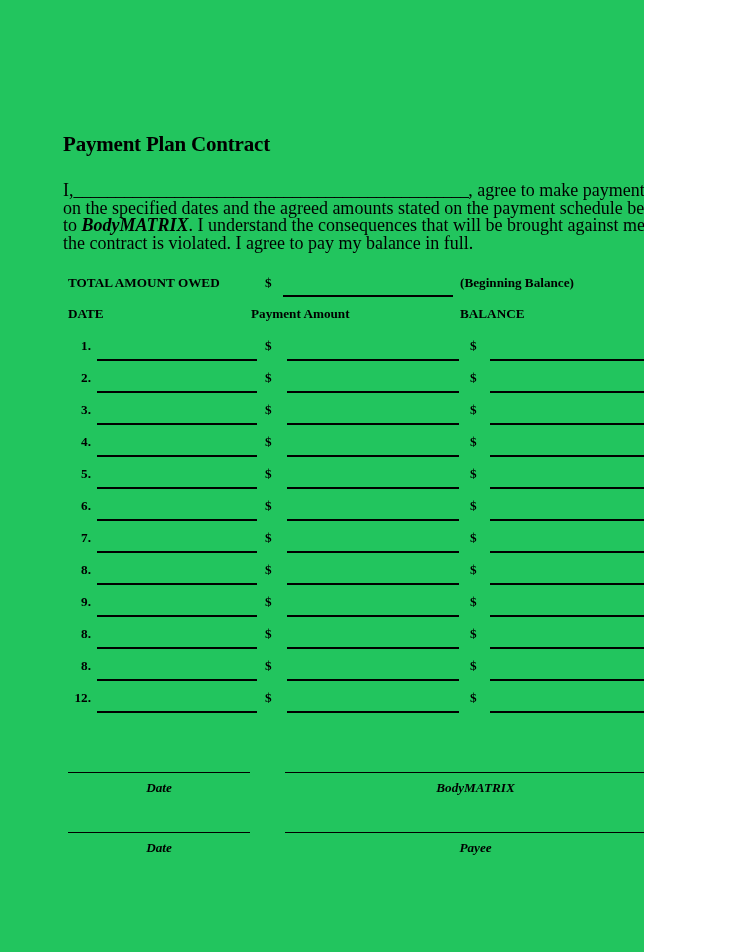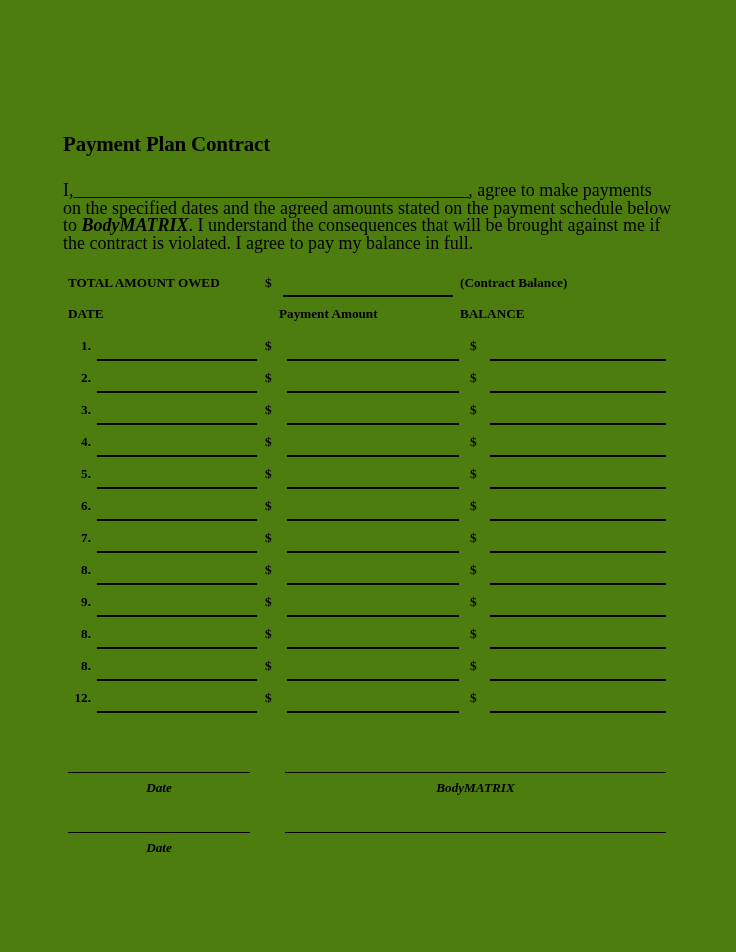--- a/index.html
+++ b/index.html
@@ -9,23 +9,23 @@
   }
   body {
     width: 736px;
     height: 952px;
     font-family: "Liberation Serif", serif;
     color: #000000;
     -webkit-font-smoothing: antialiased;
   }
   .page {
     position: relative;
-    width: 736px;
+    width: 644px;
     height: 952px;
-    background: #4d7c0f;
+    background: #22c55e;
     overflow: hidden;
   }
   .content {
     position: absolute;
     left: 63px;
     top: 133px;
     width: 610px;
   }
 
   
@@ -73,21 +73,21 @@
     white-space: nowrap;
     top: 0;
   }
 
   
   .total-owed-label { left: 5px; top: 1px; text-align: right; }
   .total-dollar     { left: 202px; top: 1px; }
   .begin-balance    { left: 397px; top: 1px; }
 
   .date-head    { left: 5px; top: 1px; }
-  .payamt-head  { left: 216px; top: 1px; }
+  .payamt-head  { left: 188px; top: 1px; }
   .balance-head { left: 397px; top: 1px; text-align: right; }
 
   
   .row-num {
     position: absolute;
     top: 2px;
     width: 28px;
     text-align: right;
     font-size: 13.2px;
     font-weight: bold;
@@ -154,21 +154,21 @@
     <p class="intro">
       <span>I,</span><span class="blank-fill">_______________________________________________</span><span>, agree to make payments on the specified dates and the agreed amounts stated on the payment schedule below to </span><span class="brand">BodyMATRIX</span><span>. I understand the consequences that will be brought against me if the contract is violated. I agree to pay my balance in full.</span>
     </p>
 
     <div class="schedule">
 
       <div class="hrow">
         <span class="cell-label total-owed-label">TOTAL AMOUNT OWED</span>
         <span class="cell-label total-dollar">$</span>
         <span class="wline line-total"></span>
-        <span class="cell-label begin-balance">(Contract Balance)</span>
+        <span class="cell-label begin-balance">(Beginning Balance)</span>
       </div>
 
       <div class="hrow">
         <span class="cell-label date-head">DATE</span>
         <span class="cell-label payamt-head">Payment Amount</span>
         <span class="cell-label balance-head">BALANCE</span>
       </div>
 
       <div id="schedule-rows">
           <div class="srow">
@@ -274,17 +274,18 @@
         <div class="sigblock">
           <span class="sigline left"></span>
           <span class="sigcaption left">Date</span>
           <span class="sigline right"></span>
           <span class="sigcaption right">BodyMATRIX</span>
         </div>
         <div class="sigblock">
           <span class="sigline left"></span>
           <span class="sigcaption left">Date</span>
           <span class="sigline right"></span>
+          <span class="sigcaption right">Payee</span>
         </div>
       </div>
 
   </div>
 </div>
 
 </body></html>

